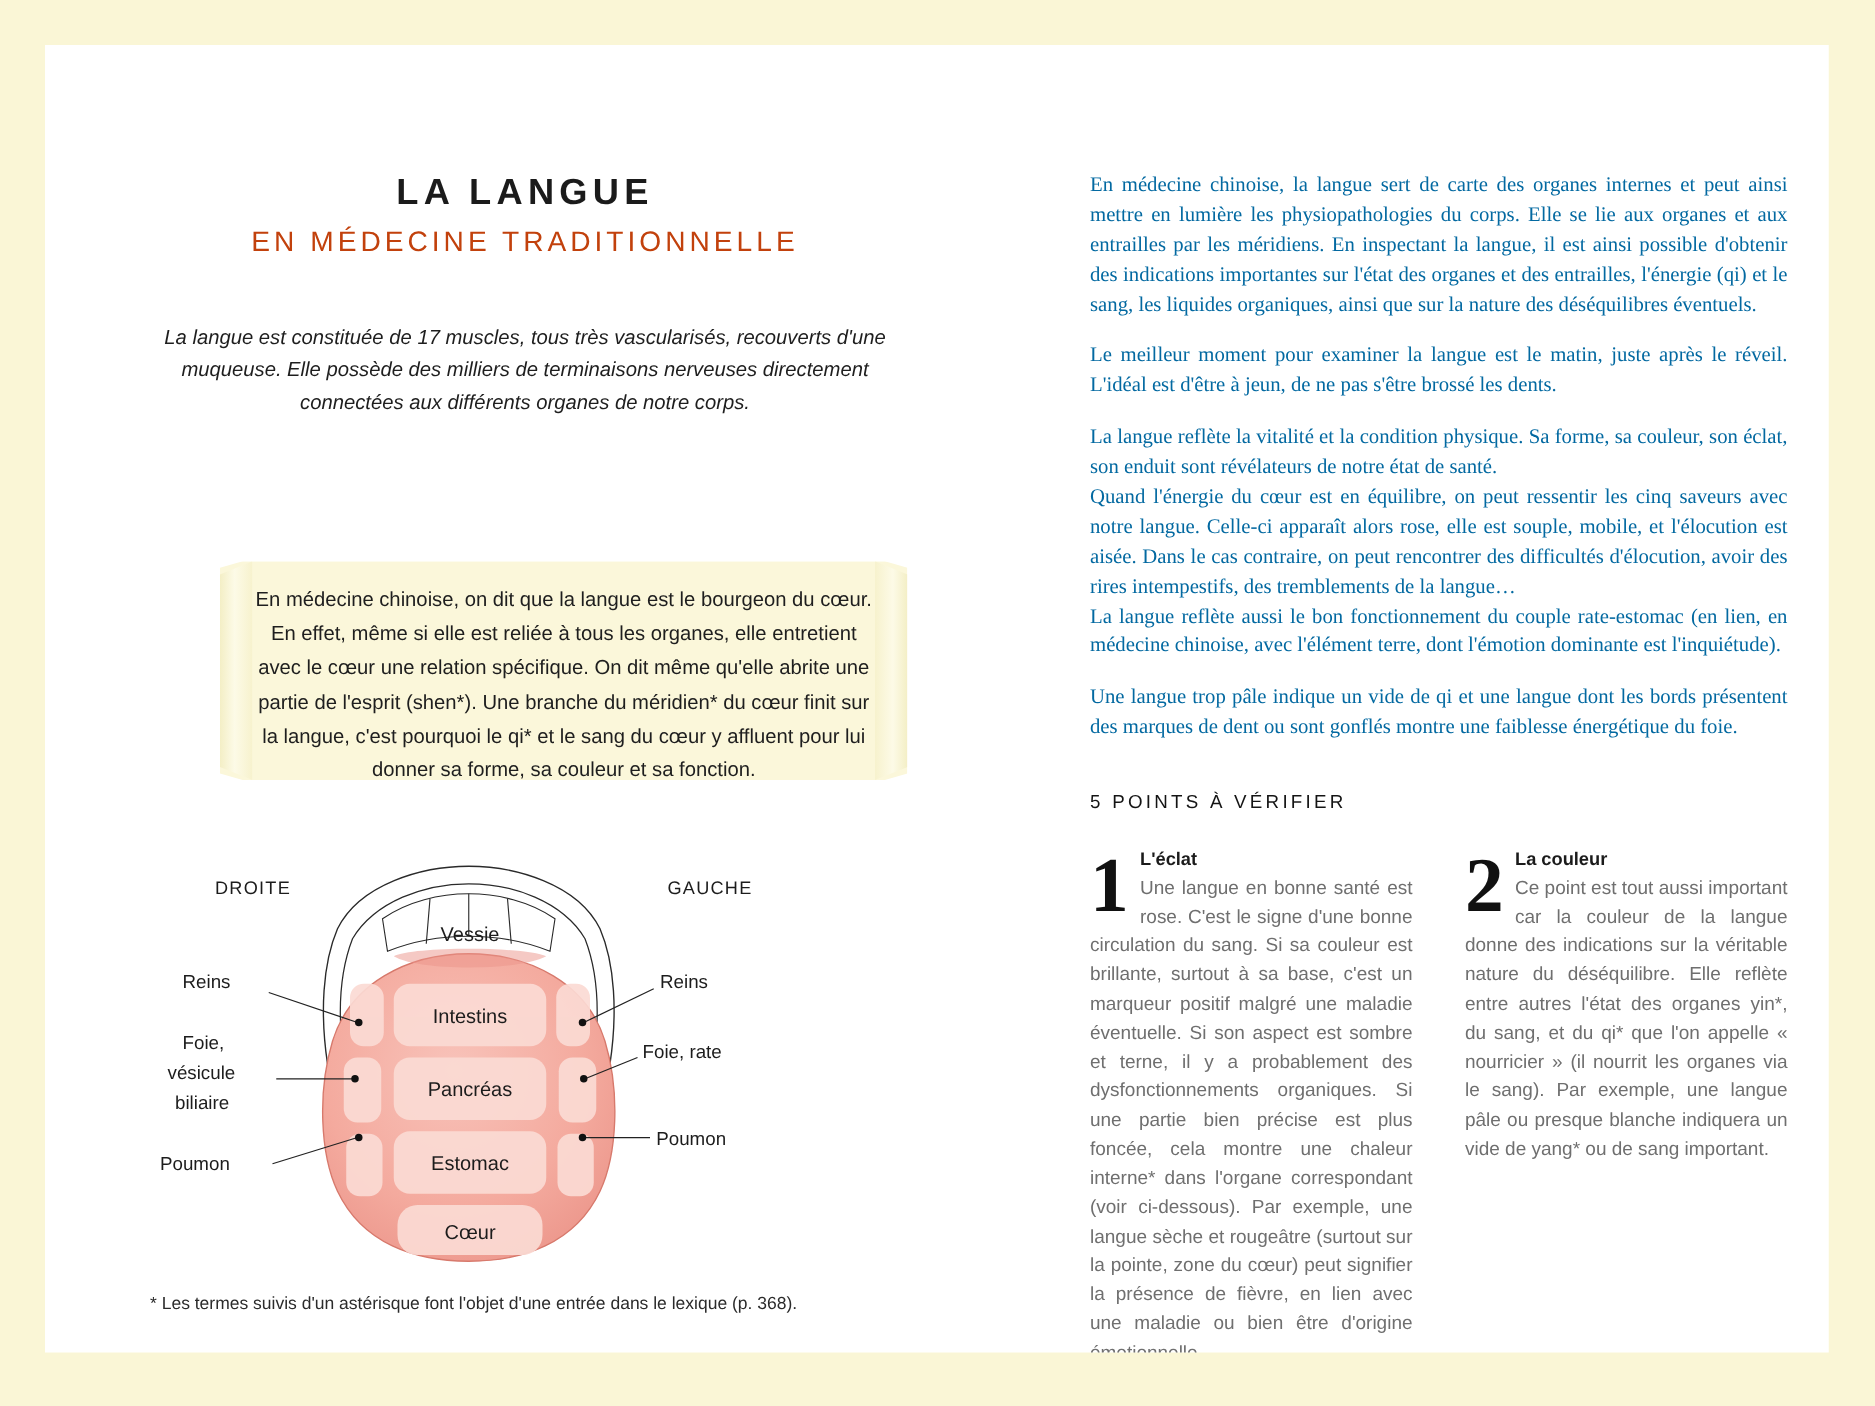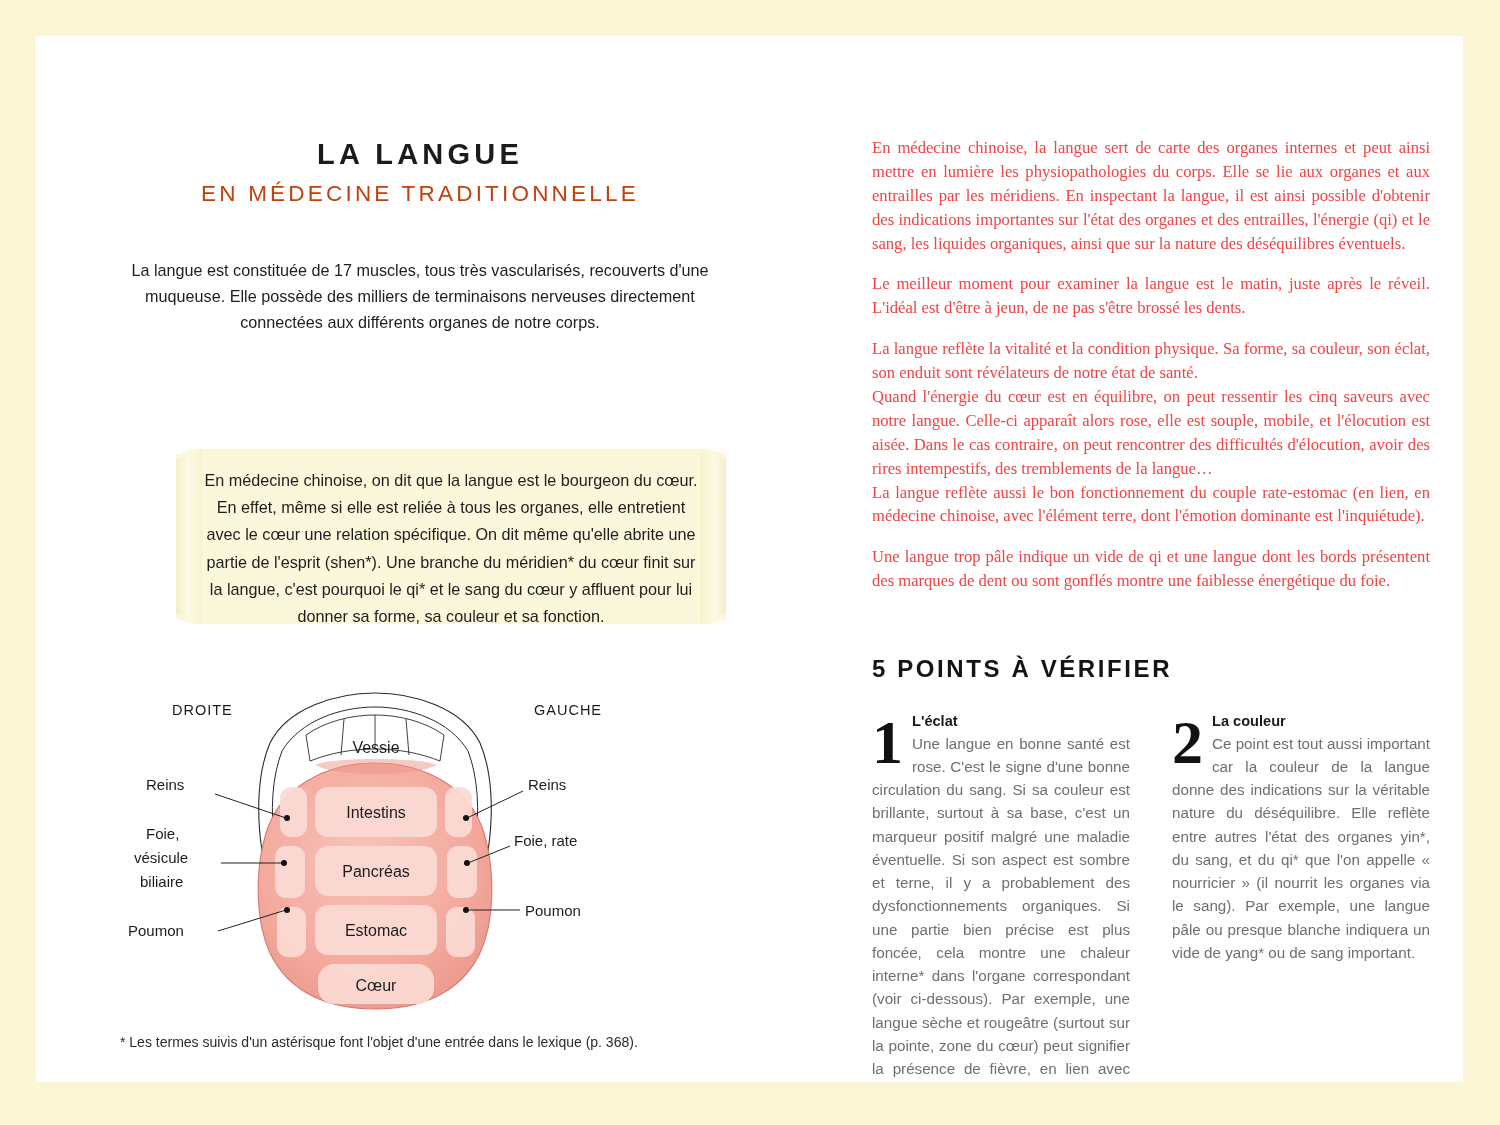--- a/index.html
+++ b/index.html
@@ -36,20 +36,21 @@
     color:#c2410c;
     line-height:1.45;
     margin:0;
   }
   .intro{
     margin-top:46px;
     text-align:center;
     font-size:16.2px;
     line-height:1.62;
     color:#1e1e1e;
+    font-style:italic;
   }
 
   
   #callout-wrap{
     position:absolute;left:140px;top:400px;
     width:550px;height:175px;margin-top:13px;
   }
   #callout-bg{
     position:absolute;inset:0;
     background:#fbf7da;
@@ -90,32 +91,32 @@
     position:absolute;left:84px;top:998px;width:700px;
     font-size:14px;color:#2b2b2b;
   }
 
   
   #right-col{position:absolute;left:836px;top:100px;width:558px;}
   .serif-p{
     font-family:"Liberation Serif", serif;
     font-size:16.6px;
     line-height:1.44;
-    color:#ef4444;
+    color:#0369a1;
     text-align:justify;
     margin:0 0 17px 0;
   }
   .serif-p.tight{margin-bottom:0;}
   .serif-p.tight2{margin-top:0;margin-bottom:17px;}
 
   #points-head{
-    margin-top:62px;
-    font-size:24px;
+    margin-top:40px;
+    font-size:15px;
     letter-spacing:2.6px;
-    font-weight:700;
+    font-weight:400;
     color:#141414;
   }
 
   #points-cols{
     margin-top:30px;
     display:flex;
     gap:42px;
   }
   .point-col{width:258px;}
   .point-title{

